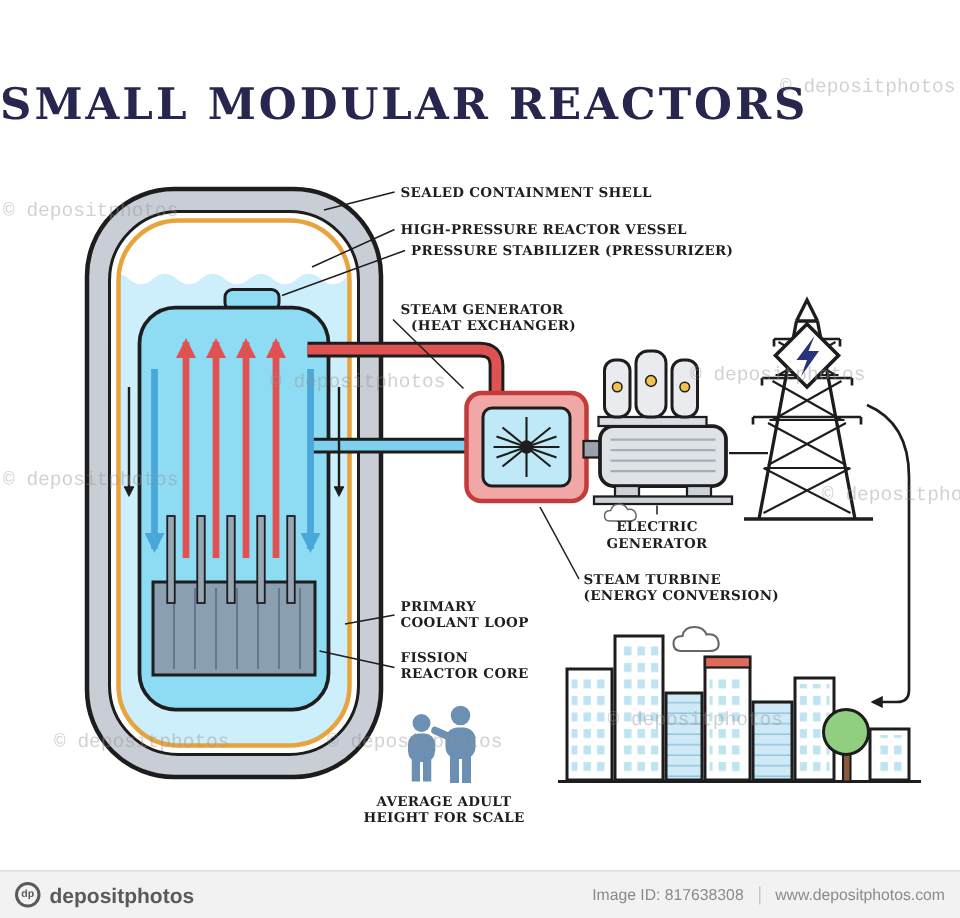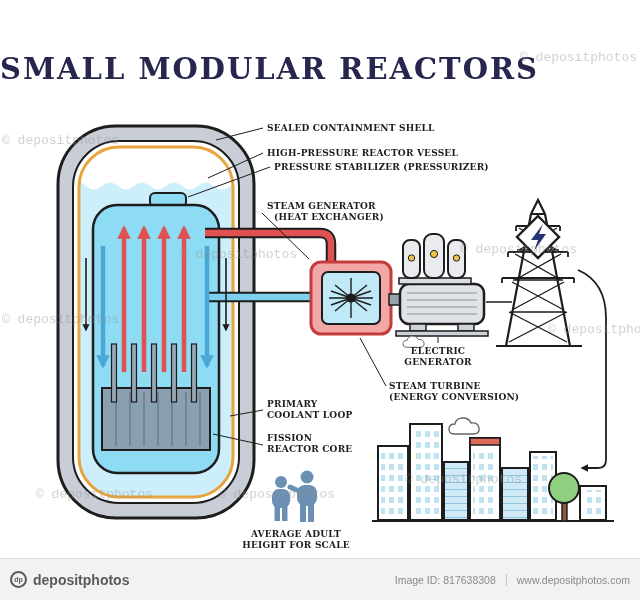--- a/index.html
+++ b/index.html
@@ -5,21 +5,21 @@
   html,body{margin:0;padding:0;background:#fff;}
   .canvas{position:relative;width:640px;height:612px;background:#ffffff;overflow:hidden;
           font-family:"DejaVu Serif",serif;}
   .title{position:absolute;top:52px;left:0;width:100%;text-align:left;
          font-size:29px;font-weight:bold;letter-spacing:2px;color:#26264f;}
   svg.diagram{position:absolute;top:0;left:0;}
   .lbl{font-family:"DejaVu Serif",serif;font-size:9px;font-weight:bold;fill:#1d1d1d;letter-spacing:0.2px;}
   .leader{stroke:#1d1d1d;stroke-width:1;fill:none;}
   .wm{position:absolute;font-family:Liberation Mono, monospace;font-size:13px;
       color:rgba(145,145,145,0.42);white-space:nowrap;pointer-events:none;}
-  .footer{position:absolute;left:0;bottom:12px;width:640px;height:42px;background:#f2f2f2;
+  .footer{position:absolute;left:0;bottom:0;width:640px;height:32px;background:#f2f2f2;
           border-top:1px solid #dcdcdc;display:flex;align-items:center;justify-content:space-between;
           box-sizing:border-box;padding:0 10px;font-family:"Liberation Sans",sans-serif;}
   .brand{display:flex;align-items:center;gap:6px;color:#5a5a5a;font-weight:bold;font-size:14px;}
   .logo-glyph{width:17px;height:17px;border:2.5px solid #5a5a5a;border-radius:50%;
               display:flex;align-items:center;justify-content:center;
               font-size:7px;font-weight:bold;color:#5a5a5a;box-sizing:border-box;}
   .meta{display:flex;align-items:flex-start;gap:10px;font-size:10.5px;color:#8a8a8a;}
   .sep{width:1px;height:12px;background:#c5c5c5;}
 </style>
 </head>

